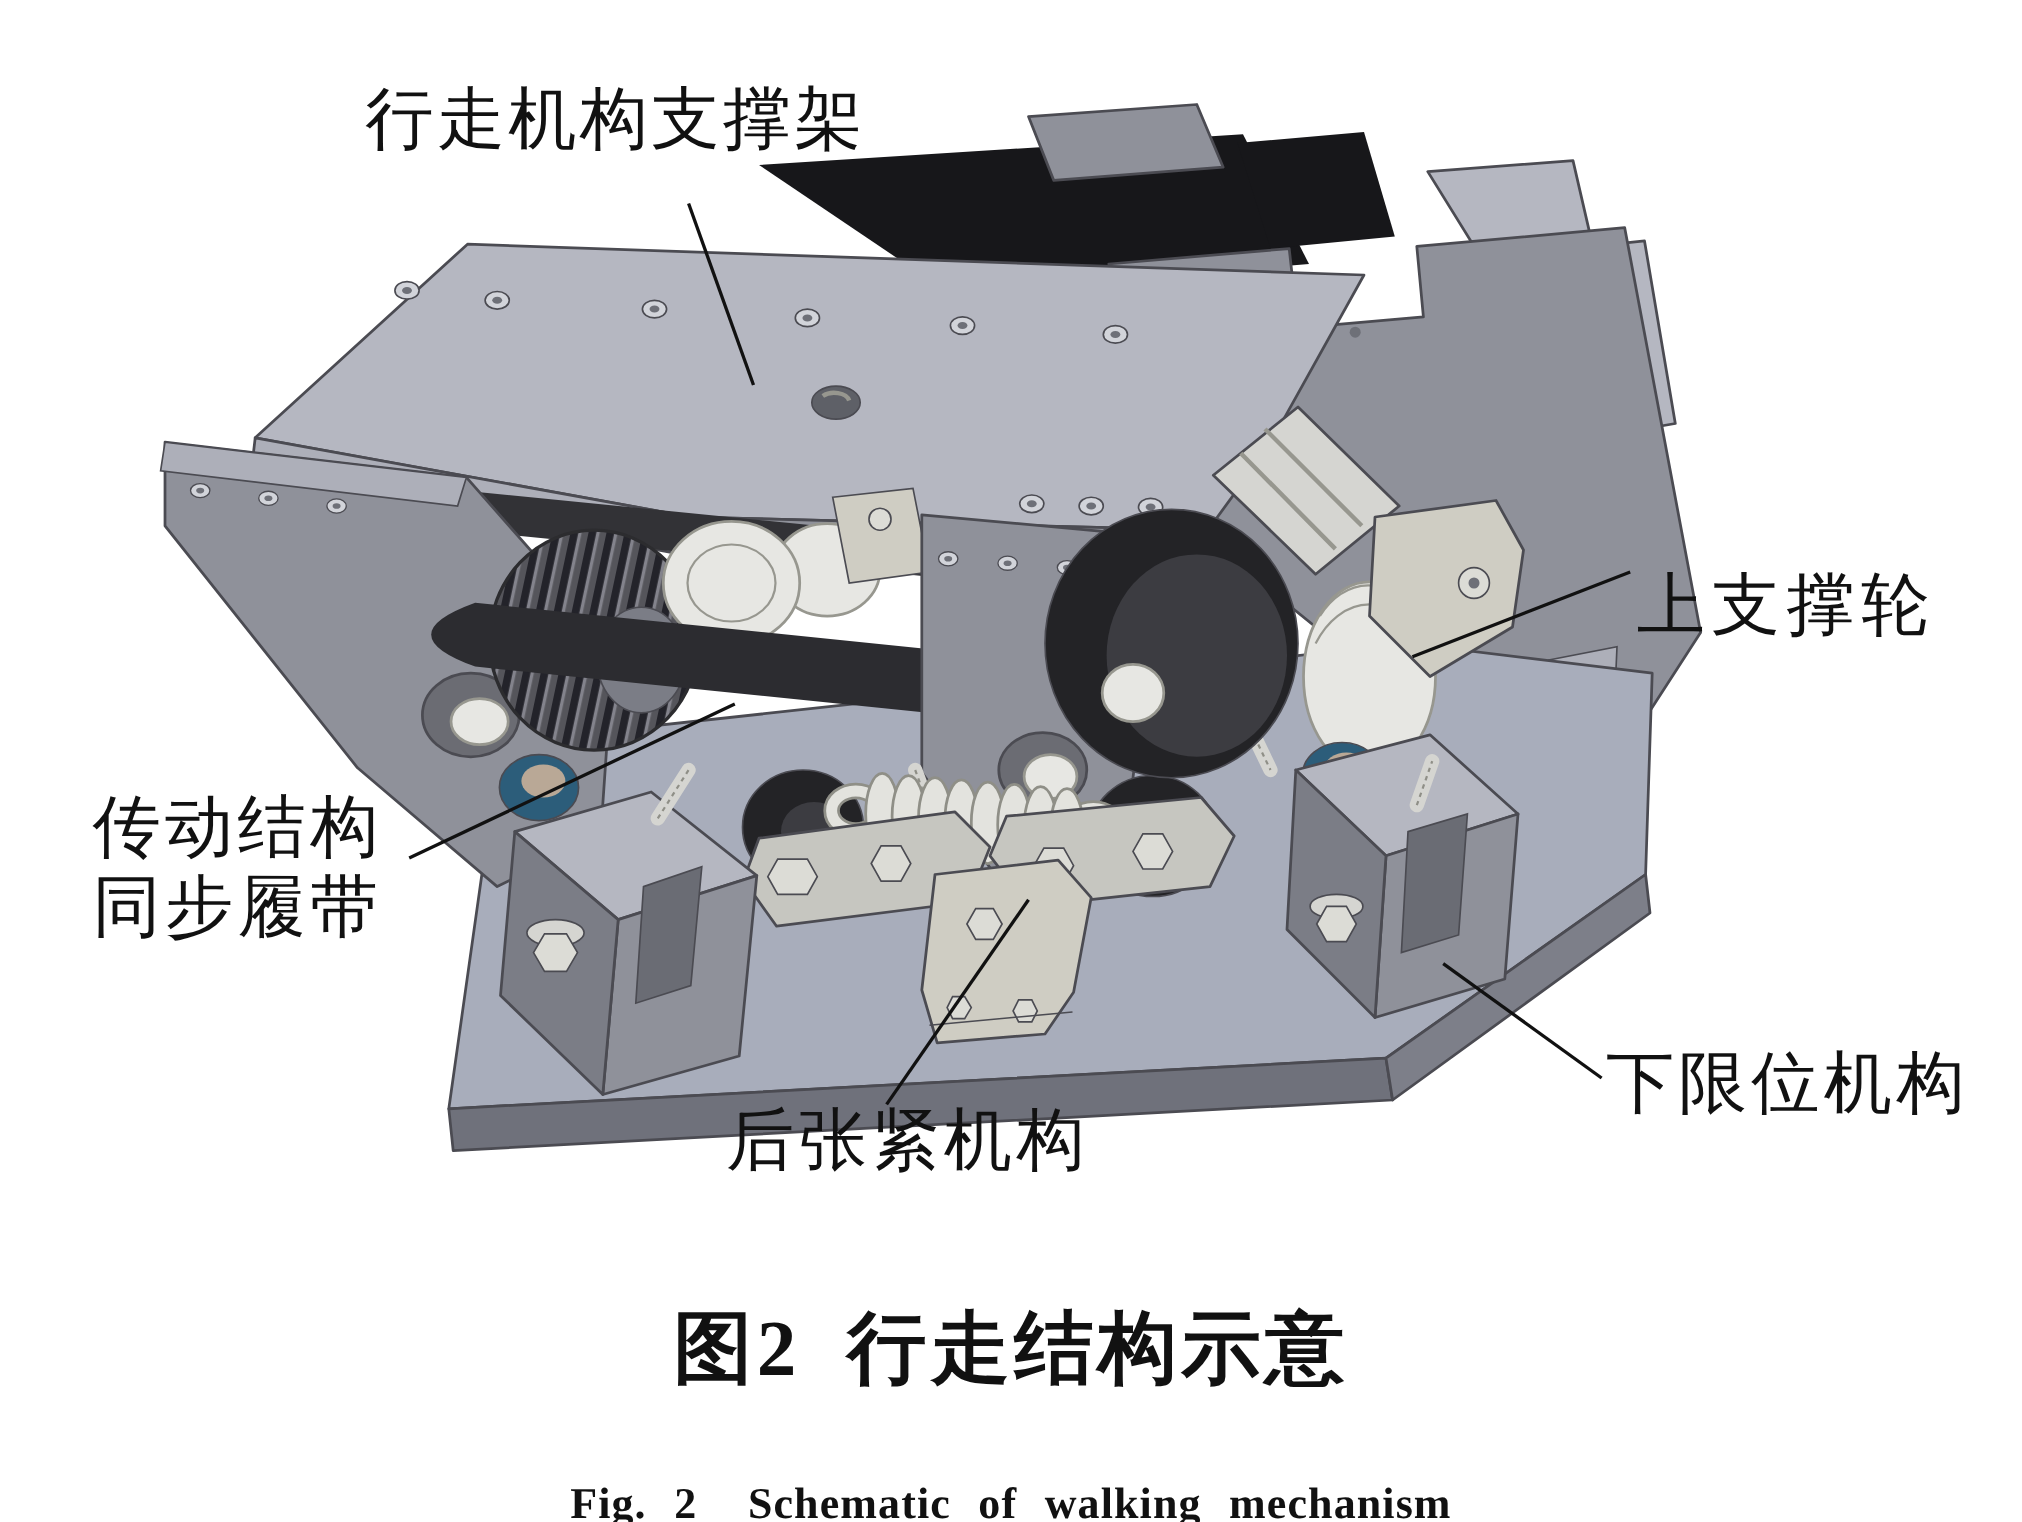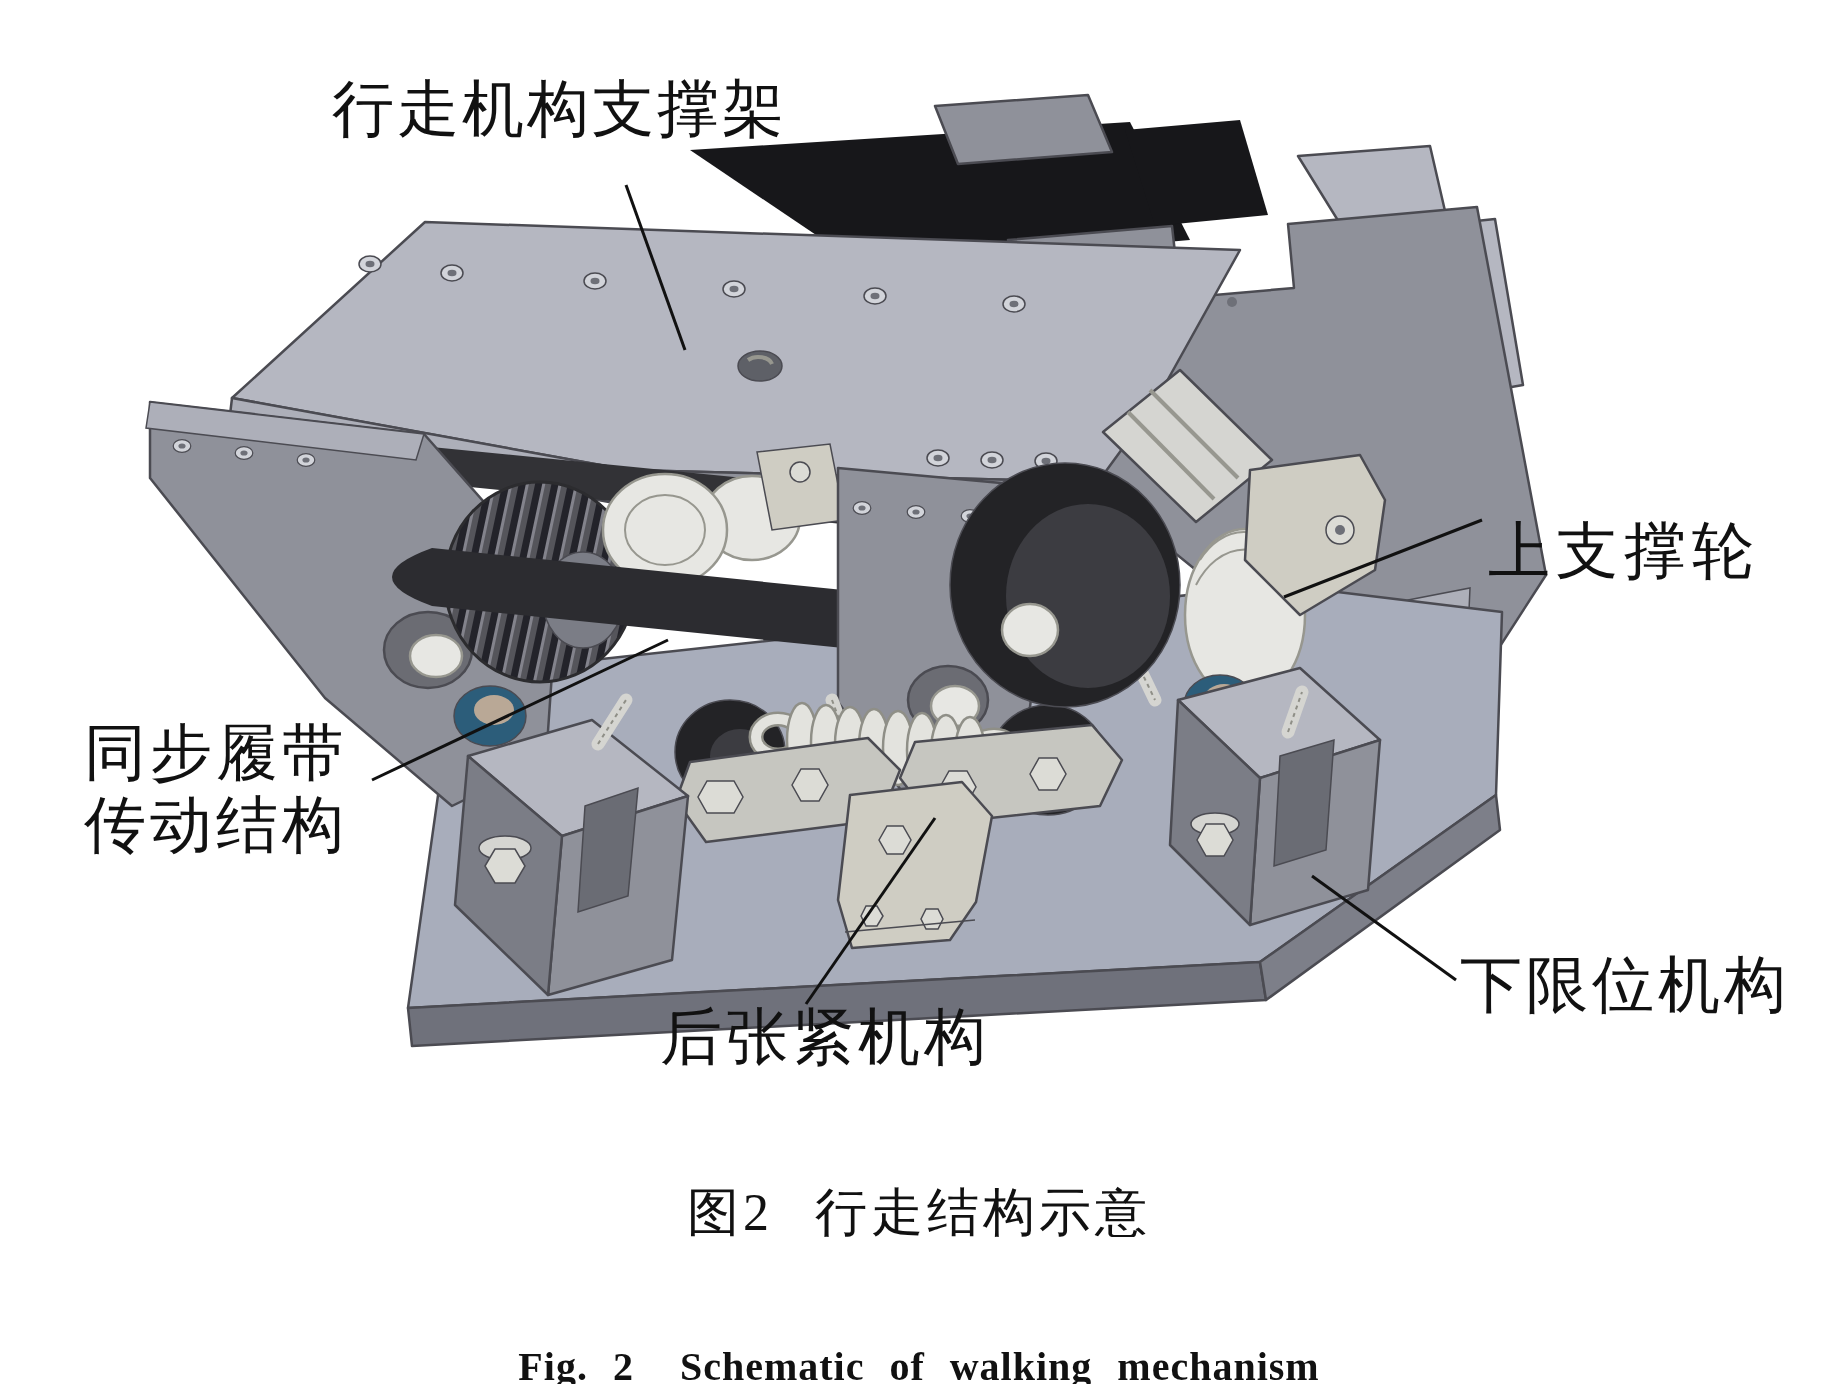--- a/index.html
+++ b/index.html
@@ -43,21 +43,21 @@
   .stud{stroke:var(--silver);stroke-width:13;stroke-linecap:round}
   .stud-core{stroke:var(--spring-dark);stroke-width:2;stroke-dasharray:4 4}
   .stripe{stroke:var(--white-edge);stroke-width:4;fill:none}
   .leader{stroke:var(--line);stroke-width:3}
   .thin{stroke:var(--edge);stroke-width:1.5}
 
   
   .callout{position:absolute;font-size:62px;letter-spacing:3px;line-height:1.16;
            color:var(--text,#111);white-space:nowrap;}
   .caption-zh{position:absolute;left:0;top:1178px;width:1838px;text-align:center;
-              font-weight:normal;font-size:52px;letter-spacing:4px;}
+              font-weight:bold;font-size:72px;letter-spacing:4px;}
   .caption-zh .gap{display:inline-block;width:42px;}
   .caption-en{position:absolute;left:0;top:1343px;width:1838px;text-align:center;
               font-weight:bold;font-size:40px;letter-spacing:1px;word-spacing:14px;}
   .caption-en .gap{display:inline-block;width:46px;}
 </style>
 </head>
 <body>
 
 <div id="stage">
 
@@ -319,22 +319,22 @@
       <line x1="1456" y1="980" x2="1312" y2="876" class="leader"></line>
       <line x1="806" y1="1004" x2="935" y2="818" class="leader"></line>
     </g>
   </svg>
 
   <div class="callout" style="left:332px;top:74px;">行走机构支撑架</div>
 
   <div class="callout" style="left:1488px;top:484px;letter-spacing:6px;margin-top:32px;">上支撑轮</div>
 
   <div class="callout" style="left:84px;top:718px;letter-spacing:4px;">
+    <div>传动结构</div>
     <div>同步履带</div>
-    <div>传动结构</div>
   </div>
 
   <div class="callout" style="left:660px;top:1002px;letter-spacing:4px;">后张紧机构</div>
 
   <div class="callout" style="left:1460px;top:950px;letter-spacing:4px;">下限位机构</div>
 
   <div class="caption-zh">
     <span>图2</span><span class="gap"></span><span>行走结构示意</span>
   </div>
   <div class="caption-en">

